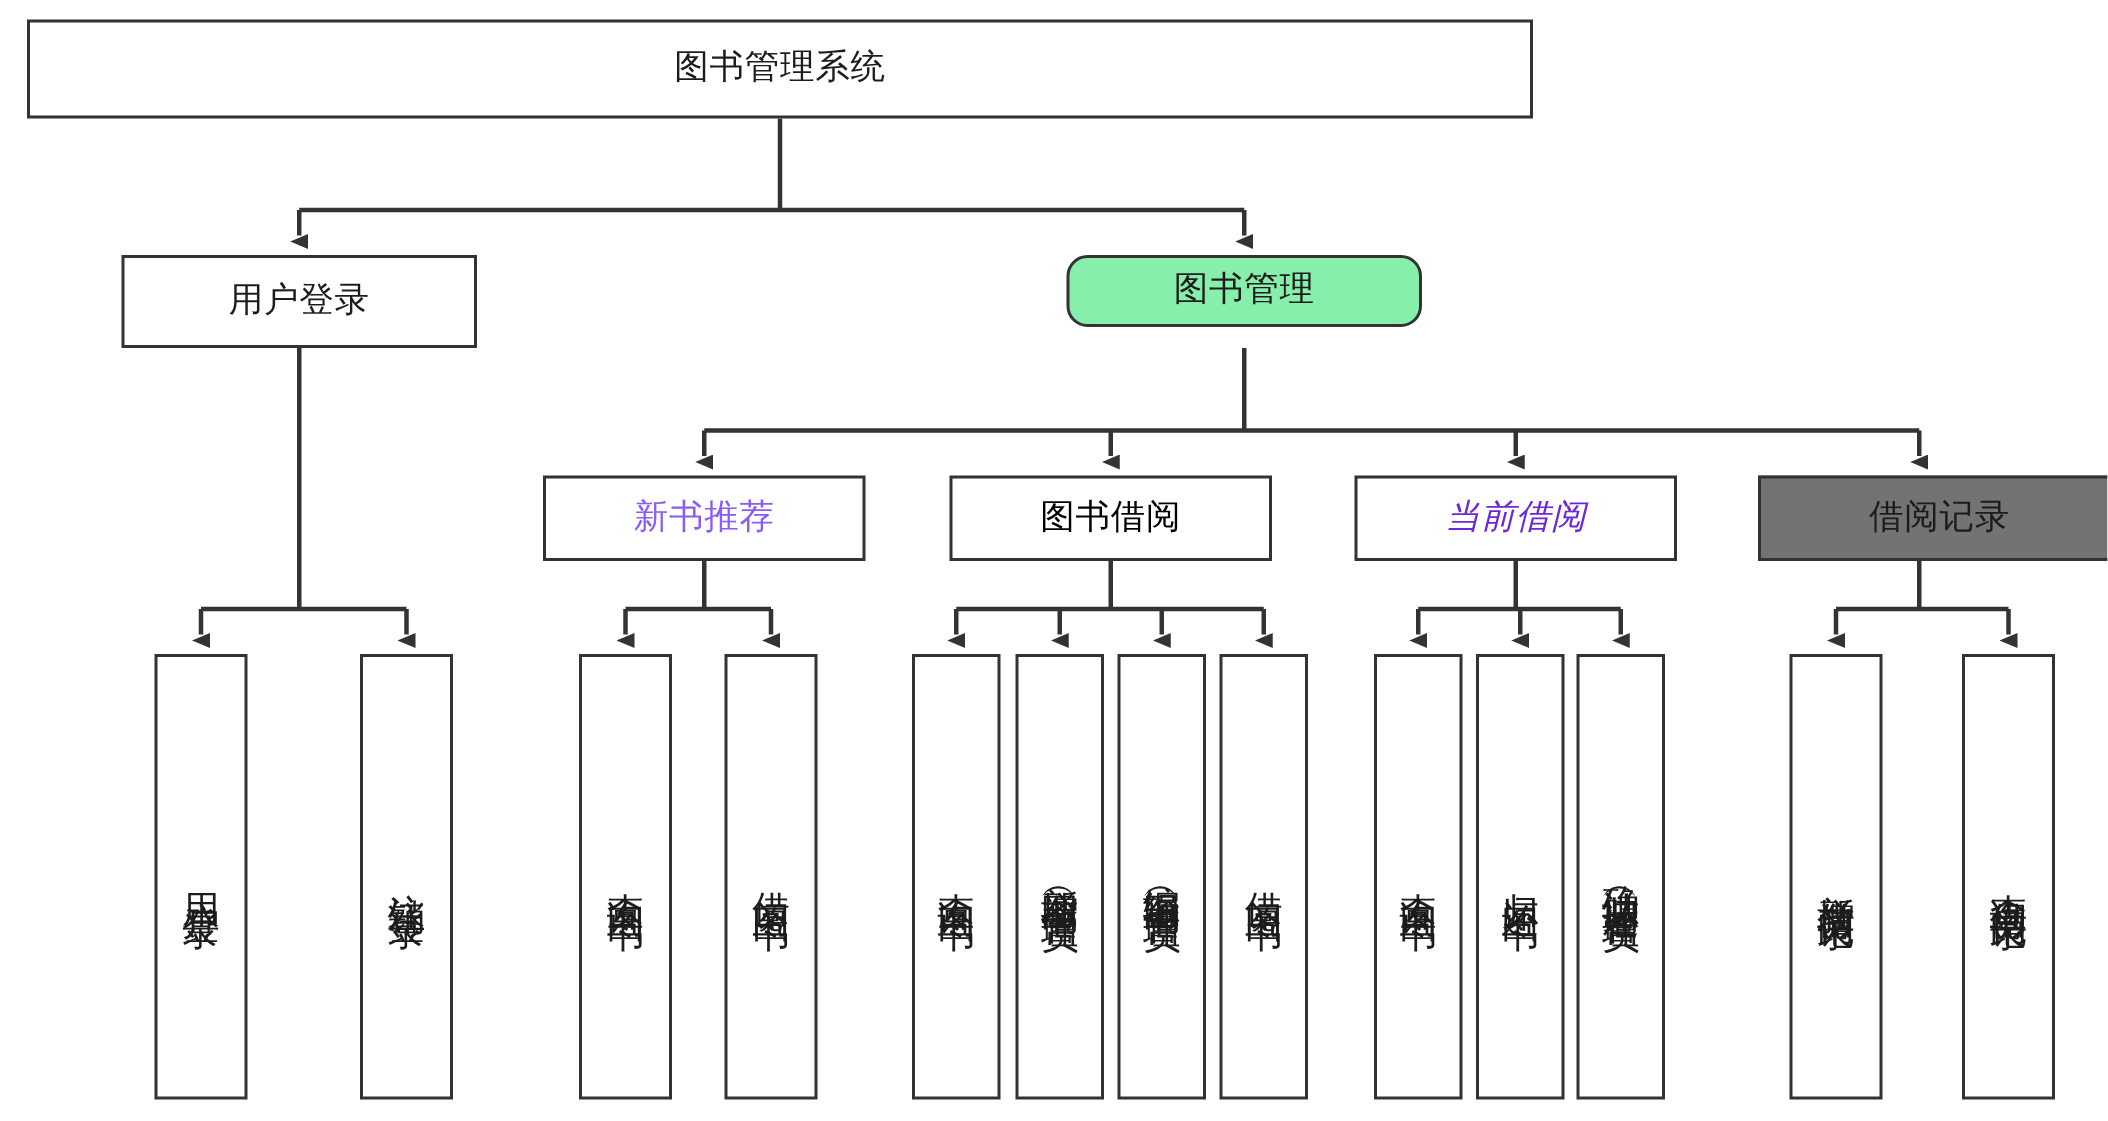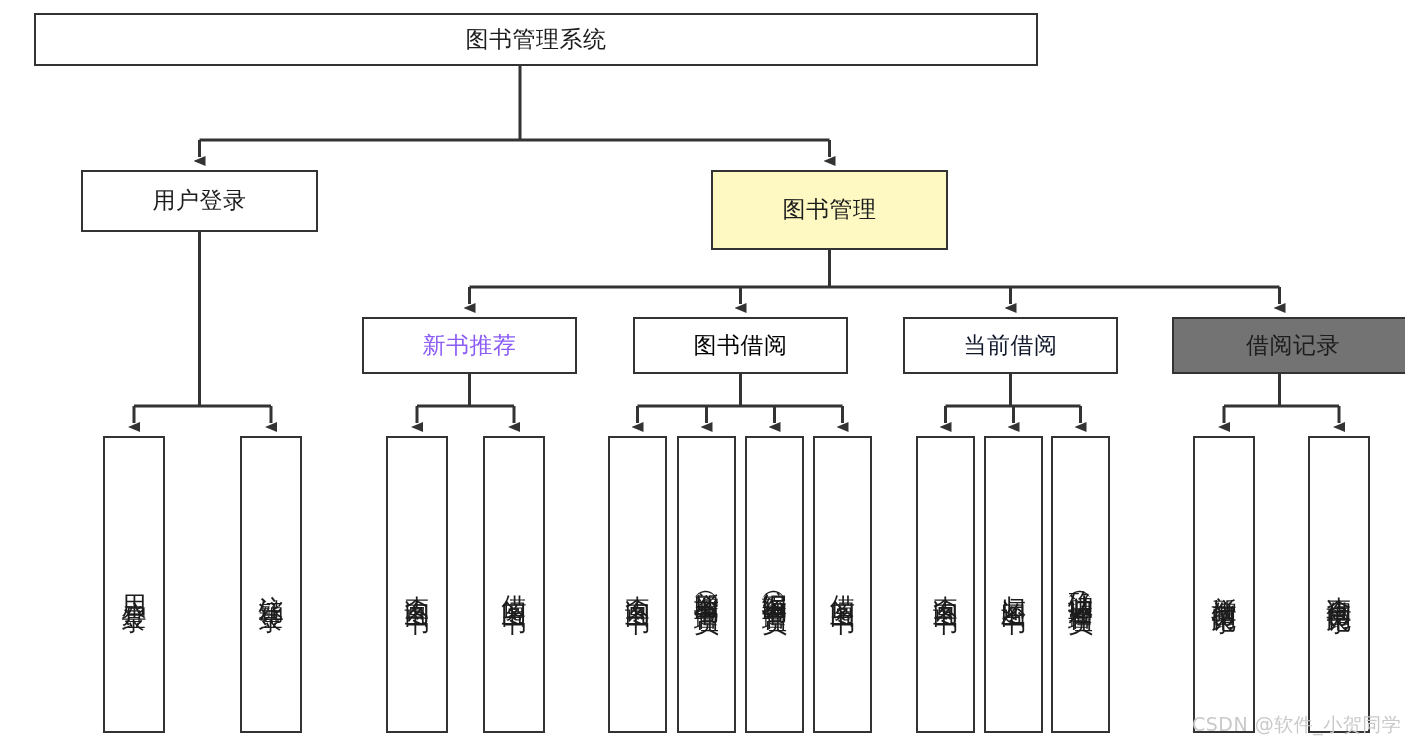--- a/index.html
+++ b/index.html
@@ -118,37 +118,37 @@
         <path d="M1013.5,406 L1013.5,423" marker-end="url(#arrow)"></path>
         <path d="M1080.5,406 L1080.5,423" marker-end="url(#arrow)"></path>
         <path d="M1279.5,374 L1279.5,406"></path>
         <path d="M1224,406 L1339,406"></path>
         <path d="M1224,406 L1224,423" marker-end="url(#arrow)"></path>
         <path d="M1339,406 L1339,423" marker-end="url(#arrow)"></path>
       </g>
   </svg>
 
   <div id="nodes">
-      <div class="node horiz root" style="left: 34px; top: 13px; width: 1004px; height: 53px; border-color: rgb(51, 51, 51); background: rgb(255, 255, 255);">
+      <div class="node horiz root" style="left: 18px; top: 13px; width: 1004px; height: 66px; border-color: rgb(51, 51, 51); background: rgb(255, 255, 255);">
         <span class="node-label" style="color: rgb(28, 28, 28);">图书管理系统</span>
       </div>
       <div class="node horiz" style="left: 81px; top: 170px; width: 237px; height: 62px; border-color: rgb(51, 51, 51); background: rgb(255, 255, 255);">
         <span class="node-label" style="color: rgb(28, 28, 28);">用户登录</span>
       </div>
-      <div class="node horiz" style="left: 711px; top: 170px; width: 237px; height: 80px; border-color: rgb(51, 51, 51); background: #fef9c3;">
+      <div class="node horiz" style="left: 711px; top: 170px; width: 237px; height: 48px; border-color: rgb(51, 51, 51); background: #86efac; border-radius: 14px;">
         <span class="node-label" style="color: rgb(28, 28, 28);">图书管理</span>
       </div>
       <div class="node horiz" style="left: 362px; top: 317px; width: 215px; height: 57px; border-color: rgb(51, 51, 51); background: rgb(255, 255, 255);">
         <span class="node-label" style="color: #8b5cf6;">新书推荐</span>
       </div>
       <div class="node horiz" style="left: 633px; top: 317px; width: 215px; height: 57px; border-color: rgb(51, 51, 51); background: rgb(255, 255, 255);">
         <span class="node-label" style="color: #000000;">图书借阅</span>
       </div>
       <div class="node horiz" style="left: 903px; top: 317px; width: 215px; height: 57px; border-color: rgb(51, 51, 51); background: rgb(255, 255, 255);">
-        <span class="node-label" style="color: #0f172a;">当前借阅</span>
+        <span class="node-label" style="color: #6d28d9; font-style: italic;">当前借阅</span>
       </div>
       <div class="node horiz" style="left: 1172px; top: 317px; width: 242px; height: 57px; border-color: rgb(51, 51, 51); background: #737373;">
         <span class="node-label" style="color: rgb(28, 28, 28);">借阅记录</span>
       </div>
       <div class="node vert" style="left: 103px; top: 436px; width: 62px; height: 297px; border-color: rgb(51, 51, 51); background: rgb(255, 255, 255);">
         <span class="node-label" style="color: rgb(28, 28, 28);">用户登录</span>
       </div>
       <div class="node vert" style="left: 240px; top: 436px; width: 62px; height: 297px; border-color: rgb(51, 51, 51); background: rgb(255, 255, 255);">
         <span class="node-label" style="color: rgb(28, 28, 28);">注销登录</span>
       </div>
@@ -180,14 +180,13 @@
         <span class="node-label" style="color: rgb(28, 28, 28);">确认归还（管理员）</span>
       </div>
       <div class="node vert tall-text" style="left: 1193px; top: 436px; width: 62px; height: 297px; border-color: rgb(51, 51, 51); background: rgb(255, 255, 255);">
         <span class="node-label" style="color: rgb(28, 28, 28);">新增借阅记录</span>
       </div>
       <div class="node vert tall-text" style="left: 1308px; top: 436px; width: 62px; height: 297px; border-color: rgb(51, 51, 51); background: rgb(255, 255, 255);">
         <span class="node-label" style="color: rgb(28, 28, 28);">查询借阅记录</span>
       </div>
     </div>
 
-  <div class="watermark" style="left: 1192px; top: 712px; color: rgb(201, 201, 201);">CSDN @软件_小贺同学</div>
 </div>
 
 </body></html>

